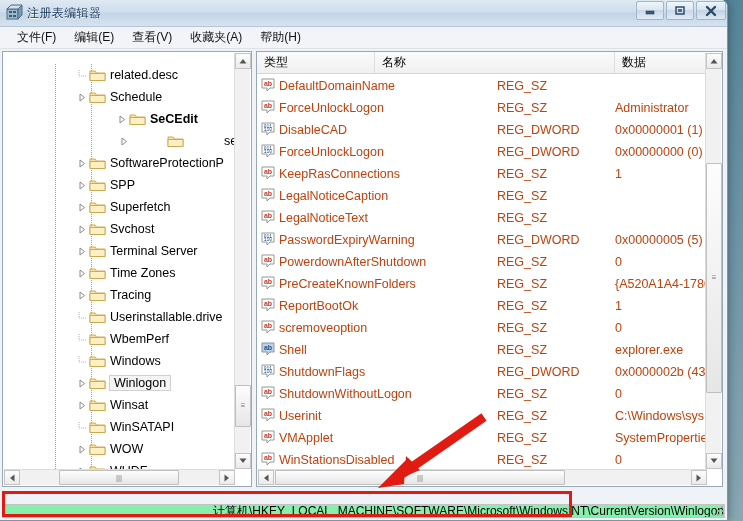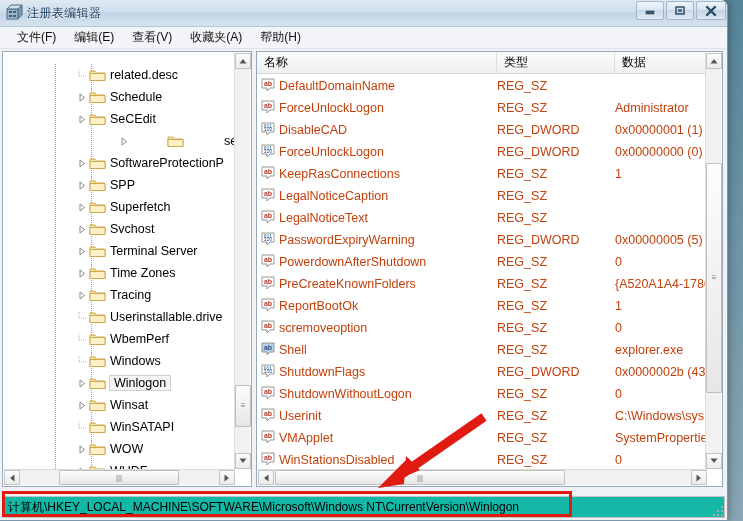--- a/index.html
+++ b/index.html
@@ -211,28 +211,29 @@
   #list-hsb {
     position: absolute; left: 1px; bottom: 1px;
     height: 16px; width: 449px;
     background: #f1f1f1;
     border-top: 1px solid #dcdcdc;
   }
   
   #statusbar {
     position: absolute;
     left: 2px; bottom: 2px;
-    width: 723px; height: 22px;
-    background: #14b8a6;
+    width: 723px; height: 14px;
+    background: #86efac;
     border: 1px solid #c3c3c3;
     display: flex; align-items: center;
     padding-left: 5px;
     font-size: 12px; color: #000;
     white-space: nowrap;
     overflow: hidden;
+    justify-content: flex-end;
   }
   #status-grip {
     position: absolute; right: 2px; bottom: 2px;
     width: 14px; height: 14px;
   }
   
   #red-box-status {
     position: absolute;
     left: 2px; top: 491px;
     width: 570px; height: 26px;
@@ -317,21 +318,21 @@
                 <svg width="7" height="9" viewBox="0 0 7 9">
                   <path d="M1 1 L5.5 4.5 L1 8 Z" fill="none" stroke="#8a8a8a" stroke-width="1"></path>
                 </svg>
               </span>
               <span class="fld"><svg width="17" height="14" viewBox="0 0 17 14">
                   <path d="M1 3 L6 3 L7.5 5 L16 5 L16 12.5 L1 12.5 Z" fill="#fbe3a0" stroke="#c9a447" stroke-width="0.9"></path>
                   <path d="M1 5.5 L16 5.5 L16 12.5 L1 12.5 Z" fill="#fdf0c7" stroke="#c9a447" stroke-width="0.9"></path>
                 </svg></span>
               <span class="lbl">Schedule</span>
             </div>
-            <div class="tnode" style="padding-left: 74px;">
+            <div class="tnode" style="padding-left: 114px; font-weight: bold;">
               <span class="exp">
                 <svg width="7" height="9" viewBox="0 0 7 9">
                   <path d="M1 1 L5.5 4.5 L1 8 Z" fill="none" stroke="#8a8a8a" stroke-width="1"></path>
                 </svg>
               </span>
               <span class="fld"><svg width="17" height="14" viewBox="0 0 17 14">
                   <path d="M1 3 L6 3 L7.5 5 L16 5 L16 12.5 L1 12.5 Z" fill="#fbe3a0" stroke="#c9a447" stroke-width="0.9"></path>
                   <path d="M1 5.5 L16 5.5 L16 12.5 L1 12.5 Z" fill="#fdf0c7" stroke="#c9a447" stroke-width="0.9"></path>
                 </svg></span>
               <span class="lbl">SeCEdit</span>
@@ -561,22 +562,22 @@
               <path d="M5 4 L0.5 0.5 L0.5 7.5 Z" fill="#555"></path>
             </svg>
         </div>
       </div>
     </div>
 
     <div id="splitter"></div>
 
     <div id="list-pane">
       <div id="list-header">
+        <div class="col-h" id="col-type">类型</div>
         <div class="col-h" id="col-name">名称</div>
-        <div class="col-h" id="col-type">类型</div>
         <div class="col-h" id="col-data">数据</div>
       </div>
 
       <div id="list-rows">
           <div class="lrow">
             <span class="vicon"><svg width="15" height="14" viewBox="0 0 15 14">
                 <path d="M1 1 L13 1 L13 10 L9 10 L6 13 L6 10 L1 10 Z" fill="#ffffff" stroke="#8a8a8a" stroke-width="0.9"></path>
                 <text x="7" y="8" font-size="7" font-family="Liberation Sans, sans-serif" font-weight="bold" fill="#c0392b" text-anchor="middle">ab</text>
               </svg></span>
             <span class="vname">DefaultDomainName</span>

